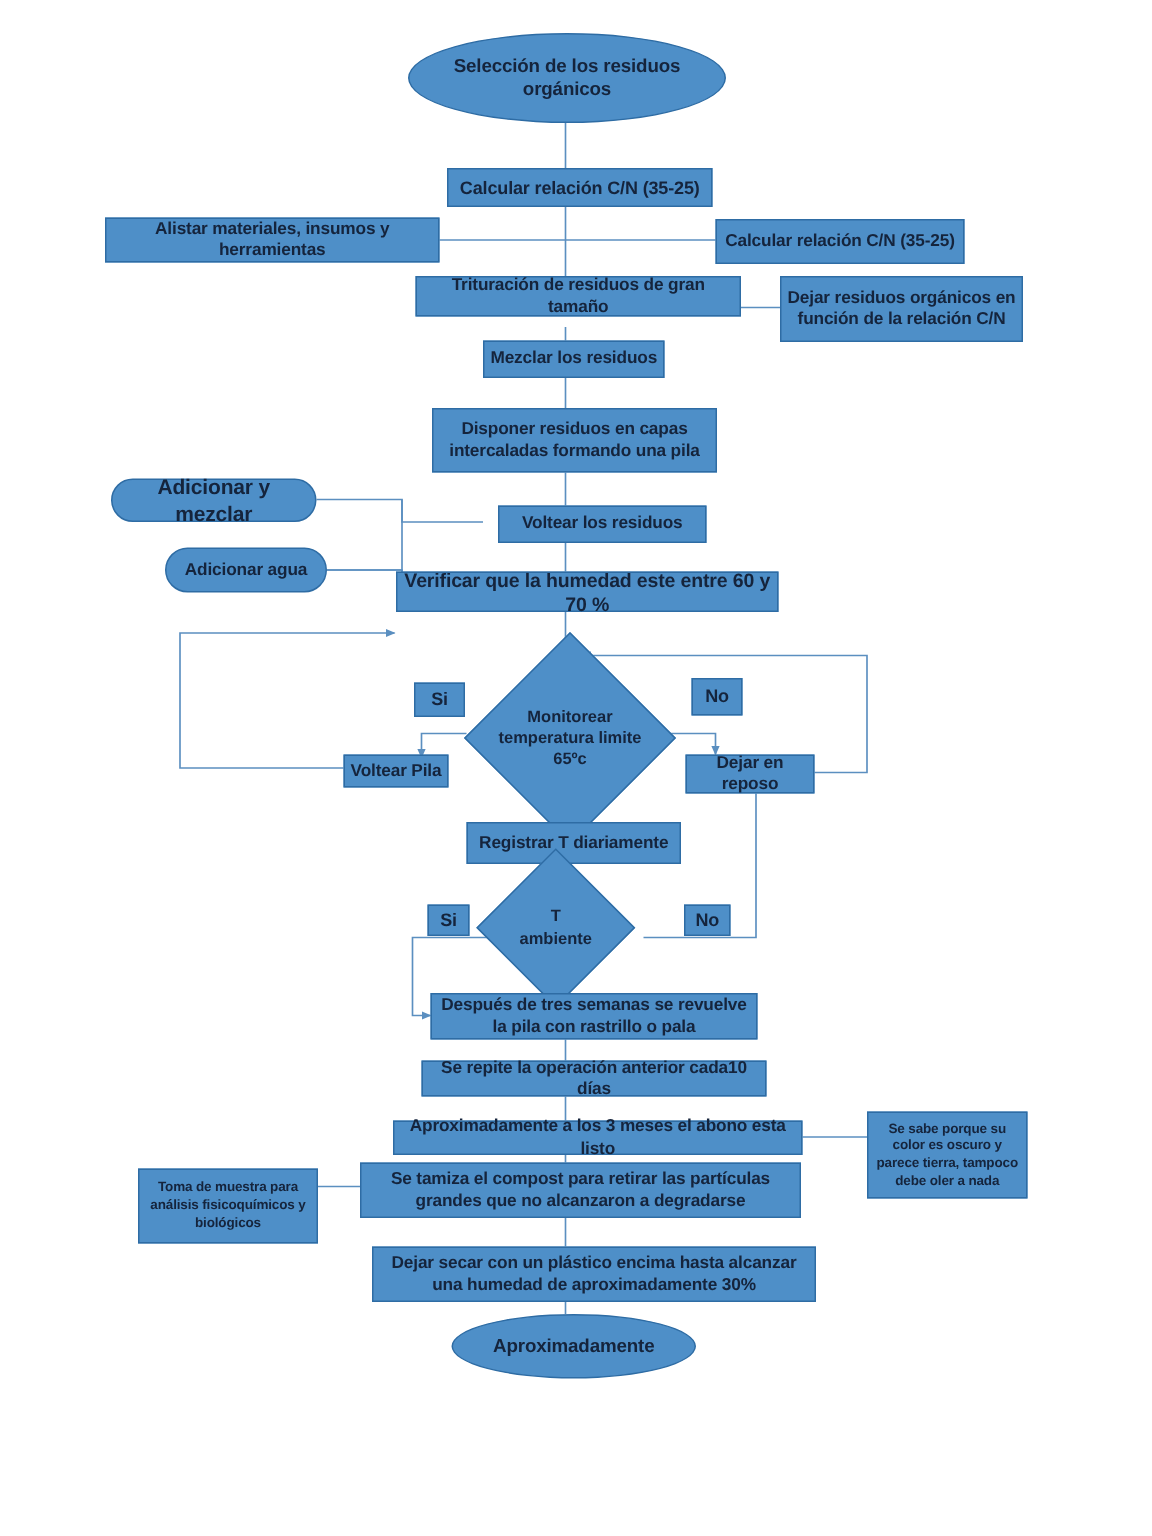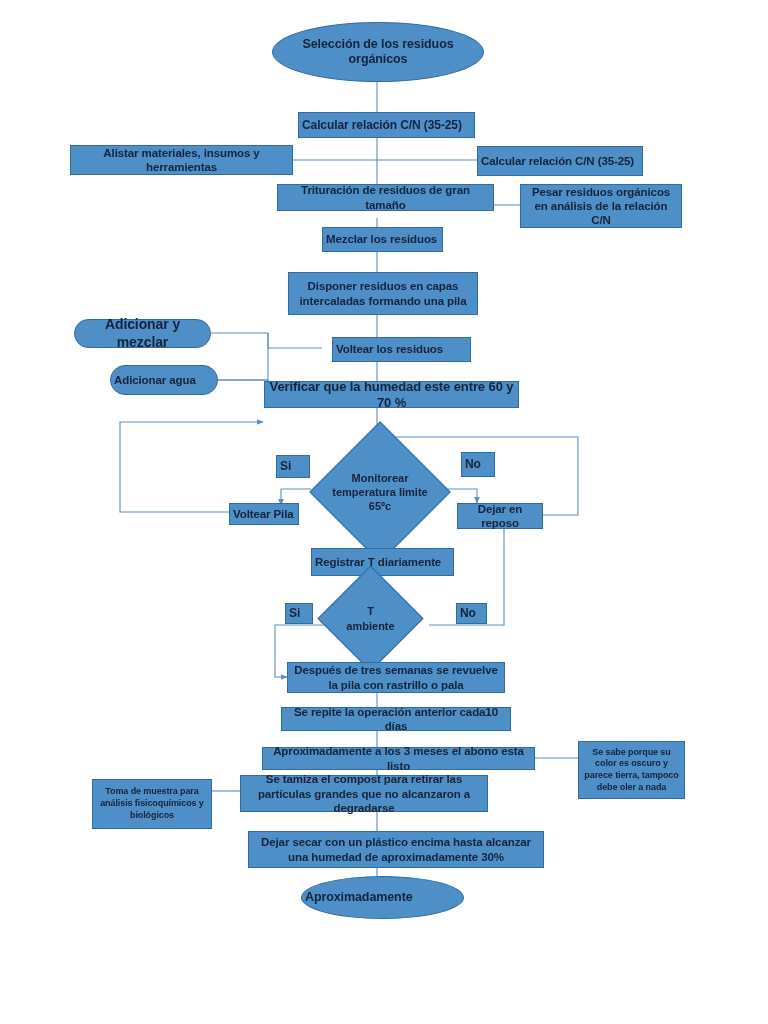--- a/index.html
+++ b/index.html
@@ -17,20 +17,21 @@
 
   
   .node{
     position:absolute;
     box-sizing:border-box;
     background:#4E8FC8;
     border:1px solid #2E6CA4;
     color:#15243C;
     display:flex;
     align-items:center;
+    justify-content:center;
     text-align:center;
     line-height:1.22;
     font-weight:600;
     letter-spacing:-0.1px;
     z-index:3;
     padding:1px 3px;
   }
   .node.proc{ border-radius:0; }
   .node.pill{ border-radius:999px; border-color:#2E6CA4; }
   .node.term{
@@ -171,21 +172,21 @@
 
   <div class="node proc" style="left:477px;top:146px;width:166px;height:30px;font-size:11.5px;">
     <span>Calcular relación C/N (35-25)</span>
   </div>
 
   <div class="node proc" style="left:277px;top:184px;width:217px;height:27px;font-size:11.5px;">
     <span>Trituración de residuos de gran tamaño</span>
   </div>
 
   <div class="node proc" style="left:520px;top:184px;width:162px;height:44px;font-size:11.5px;">
-    <span>Pesar residuos orgánicos en análisis de la relación C/N</span>
+    <span>Dejar residuos orgánicos en función de la relación C/N</span>
   </div>
 
   <div class="node proc" style="left:322px;top:227px;width:121px;height:25px;font-size:11.5px;">
     <span>Mezclar los residuos</span>
   </div>
 
   <div class="node proc" style="left:288px;top:272px;width:190px;height:43px;font-size:11.5px;">
     <span>Disponer residuos en capas intercaladas formando una pila</span>
   </div>
 
@@ -267,21 +268,21 @@
   </div>
 
   <div class="node proc small" style="left:578px;top:728px;width:107px;height:58px;">
     <span>Se sabe porque su color es oscuro y parece tierra, tampoco debe oler a nada</span>
   </div>
 
   <div class="node proc small" style="left:92px;top:766px;width:120px;height:50px;">
     <span>Toma de muestra para análisis fisicoquímicos y biológicos</span>
   </div>
 
-  <div class="node proc" style="left:240px;top:775px;width:248px;height:37px;font-size:11.5px;">
+  <div class="node proc" style="left:240px;top:775px;width:294px;height:37px;font-size:11.5px;">
     <span>Se tamiza el compost para retirar las partículas grandes que no alcanzaron a degradarse</span>
   </div>
 
   <div class="node proc" style="left:248px;top:831px;width:296px;height:37px;font-size:11.5px;">
     <span>Dejar secar con un plástico encima hasta alcanzar una humedad de aproximadamente 30%</span>
   </div>
 
   <div class="node term" style="left:301px;top:876px;width:163px;height:43px;font-size:12.5px;">
     <span>Aproximadamente</span>
   </div>

